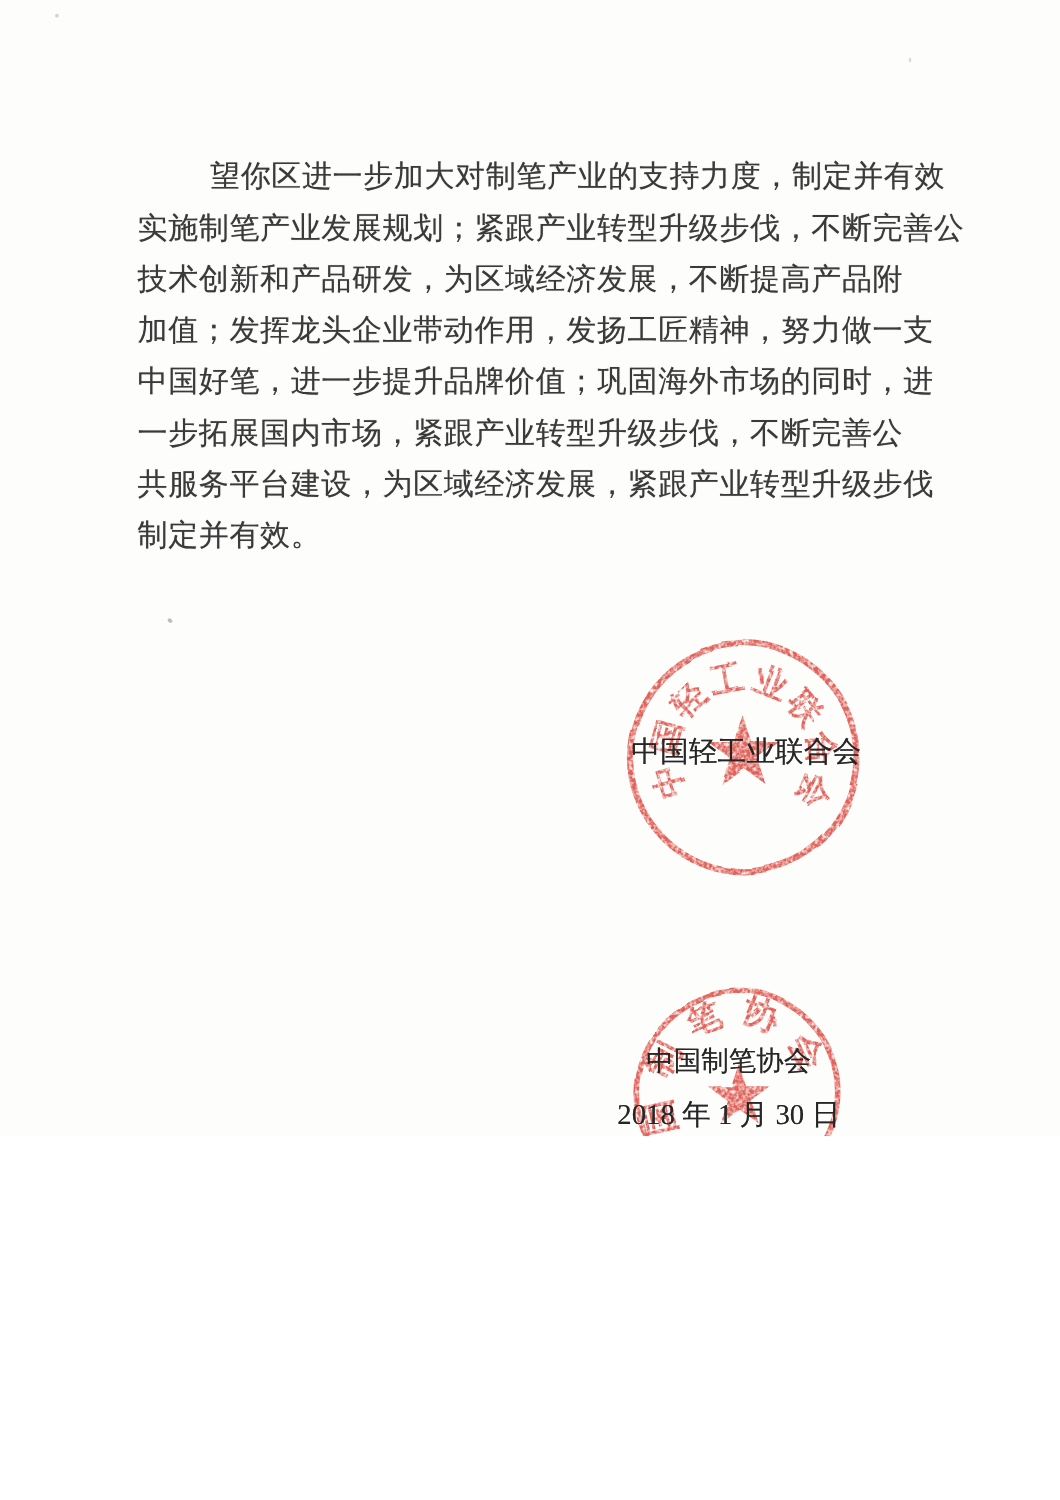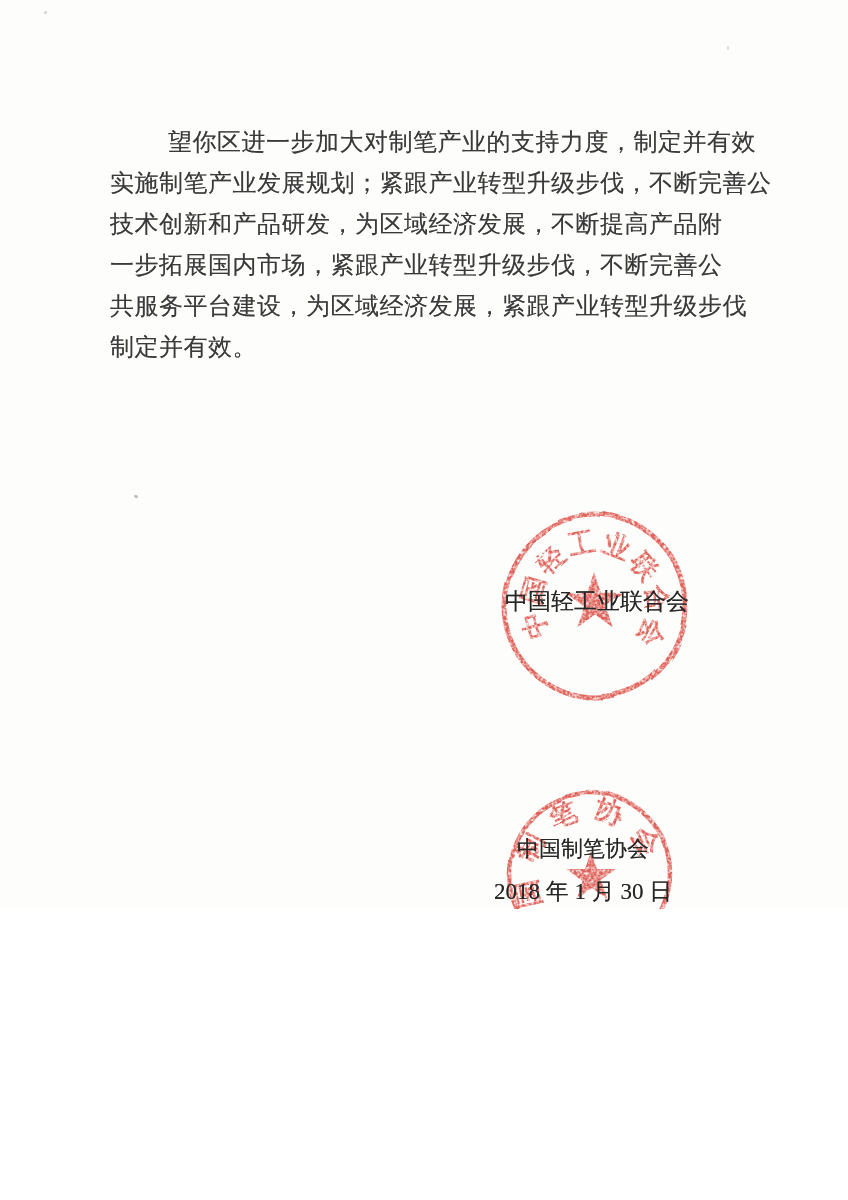--- a/index.html
+++ b/index.html
@@ -45,20 +45,22 @@
 </style>
 </head>
 <body>
 
 <div class="page">
 
   <div class="body-text">
     <div class="line indent">望你区进一步加大对制笔产业的支持力度，制定并有效</div>
     <div class="line">实施制笔产业发展规划；紧跟产业转型升级步伐，不断完善公</div>
     <div class="line">技术创新和产品研发，为区域经济发展，不断提高产品附</div>
+    <div class="line">加值；发挥龙头企业带动作用，发扬工匠精神，努力做一支</div>
+    <div class="line">中国好笔，进一步提升品牌价值；巩固海外市场的同时，进</div>
     <div class="line">一步拓展国内市场，紧跟产业转型升级步伐，不断完善公</div>
     <div class="line">共服务平台建设，为区域经济发展，紧跟产业转型升级步伐</div>
     <div class="line">制定并有效。</div>
   </div>
 
   <svg class="seal seal1" width="280" height="280" viewBox="0 0 280 280">
     <defs>
       <filter id="stamp" x="-15%" y="-15%" width="130%" height="130%">
         <feTurbulence type="fractalNoise" baseFrequency="0.012 0.012" numOctaves="2" seed="4" result="w"></feTurbulence>
         <feDisplacementMap in="SourceGraphic" in2="w" scale="6" result="d"></feDisplacementMap>

